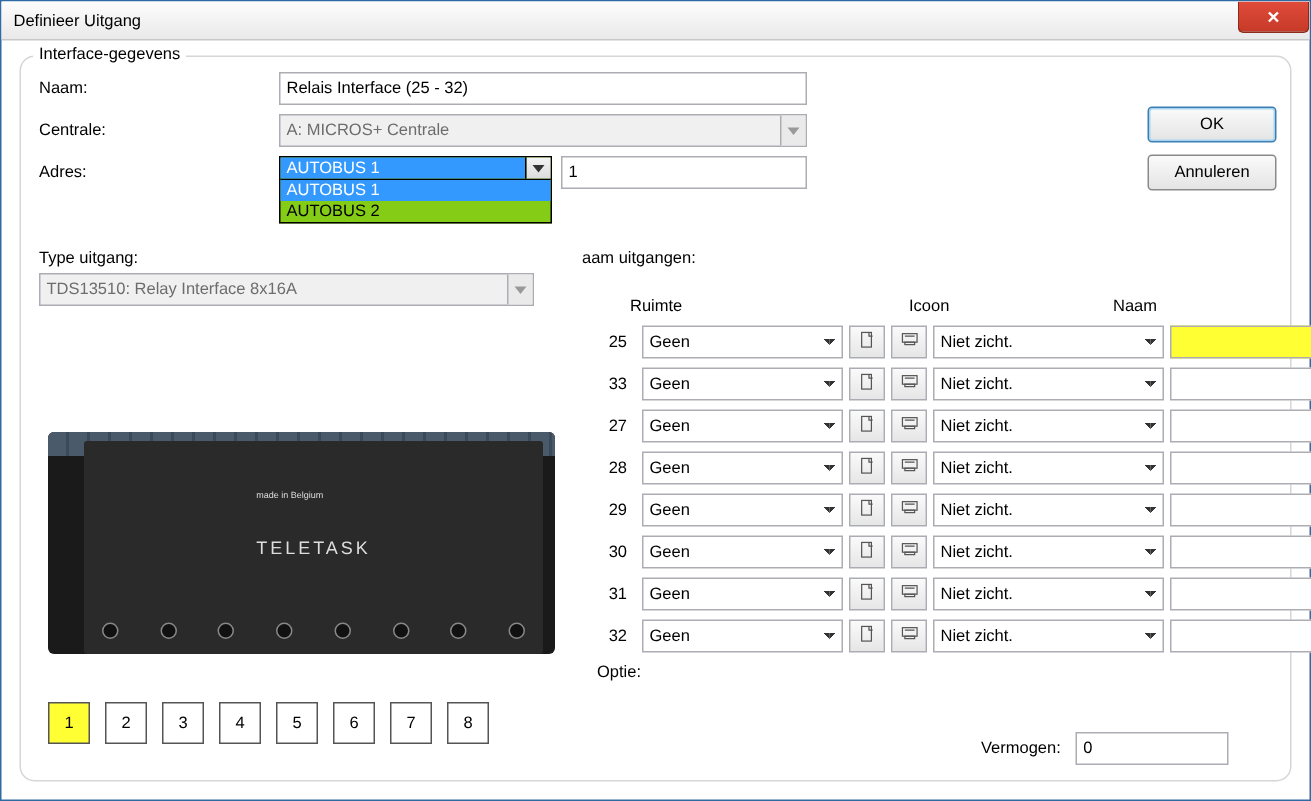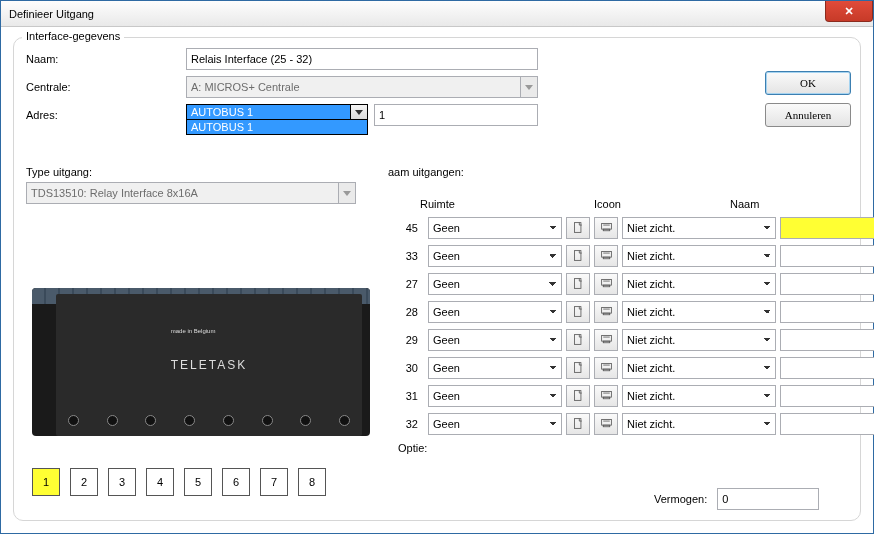--- a/index.html
+++ b/index.html
@@ -101,21 +101,21 @@
     display: flex;
     flex-direction: column;
     gap: 8px;
   }
   .btn {
     width: 86px;
     height: 24px;
     border: 1px solid #8a8a8a;
     background: linear-gradient(to bottom, #fafafa, #e4e4e4);
     border-radius: 3px;
-    font-family: Liberation Serif, serif;
+    font-family: Liberation Sans, sans-serif;
     font-size: 11px;
     cursor: pointer;
   }
   .btn.default {
     border: 1px solid #3c7fb1;
     box-shadow: 0 0 0 1px #a5d3f0 inset;
   }
   .dropdown-open {
     position: absolute;
     border: 1px solid #000;
@@ -214,21 +214,21 @@
     position:absolute;
     left: 384px;
     top: 160px;
   }
   .out-head {
     display:flex;
     margin-bottom: 6px;
   }
   .out-head .h { font-size:11px; }
   .h-ruimte { width: 134px; margin-left: 22px;}
-  .h-icoon { width: 132px; margin-left: 40px;}
+  .h-icoon { width: 132px; margin-left: 52px;}
   .h-naam { margin-left: 4px;}
   .out-row {
     display:flex;
     align-items:center;
     gap: 4px;
     margin-bottom: 4px;
     height: 24px;
   }
   .out-row .idx { width: 26px; text-align:right; padding-right:6px;}
   .sel {
@@ -312,20 +312,21 @@
 
         <div class="dropdown-open" style="left:160px; top:0; width:182px;">
           <div style="display:flex;">
             <span class="sel-text" style="flex:1">AUTOBUS 1</span>
             <div class="combo-btn" style="position:static;border-left:1px solid #000;height:auto">
                 <div class="tri-down"></div>
               </div>
           </div>
           <div class="dropdown-list">
             <div class="hl">AUTOBUS 1</div>
+            <div>AUTOBUS 2</div>
           </div>
         </div>
 
         <input class="txt adres-num" style="margin-left: 188px;" value="1">
       </div>
 
       <div style="position:absolute; left:12px; top:128px;">Type uitgang:</div>
       <div style="position:absolute; left:374px; top:128px;">aam uitgangen:</div>
 
       <div style="position:absolute; left:12px; top:144px;" class="combo-wrap">
@@ -369,21 +370,21 @@
         </div>
 
       <div class="out-grid">
         <div class="out-head">
           <div class="h h-ruimte">Ruimte</div>
           <div class="h h-icoon">Icoon</div>
           <div class="h h-naam">Naam</div>
         </div>
         <div id="out-rows">
             <div class="out-row">
-              <div class="idx">45</div>
+              <div class="idx">25</div>
               <select class="sel ruimte"><option>Geen</option></select>
               <div class="icon-btn">
                 <span><svg viewBox="0 0 16 16">
                     <rect x="3" y="2" width="8" height="12" fill="none" stroke="#555"></rect>
                     <path d="M9 2 L9 5 L12 5" fill="none" stroke="#555"></path>
                   </svg></span>
               </div>
               <div class="icon-btn">
                 <span><svg viewBox="0 0 16 16">
                     <rect x="2" y="3" width="12" height="7" fill="none" stroke="#555"></rect>

